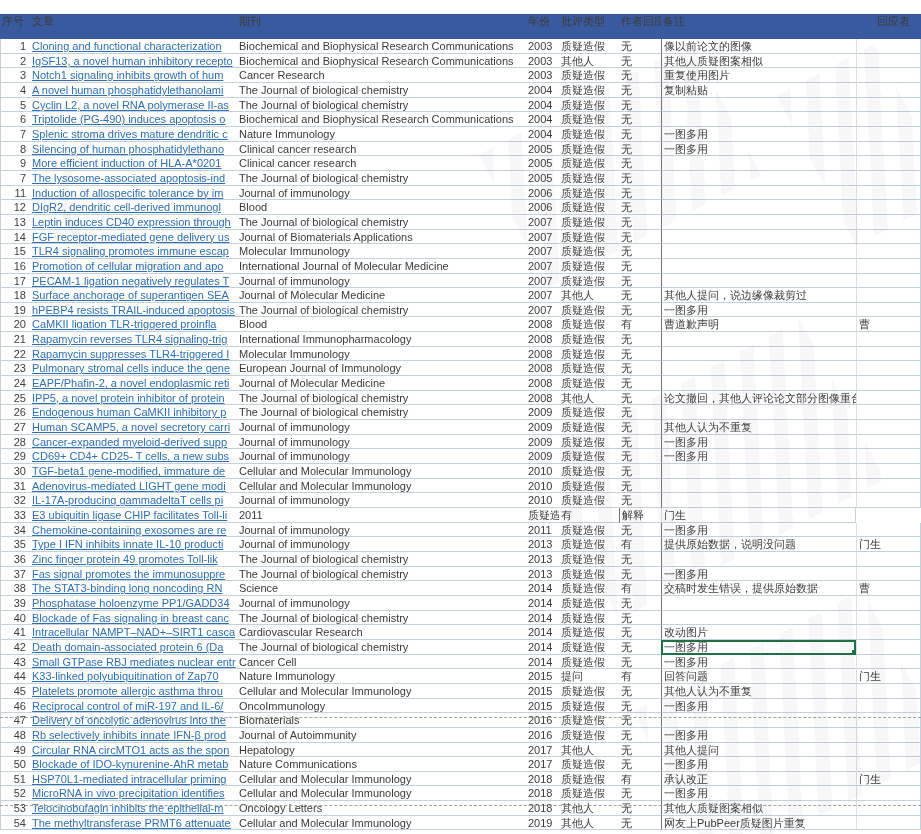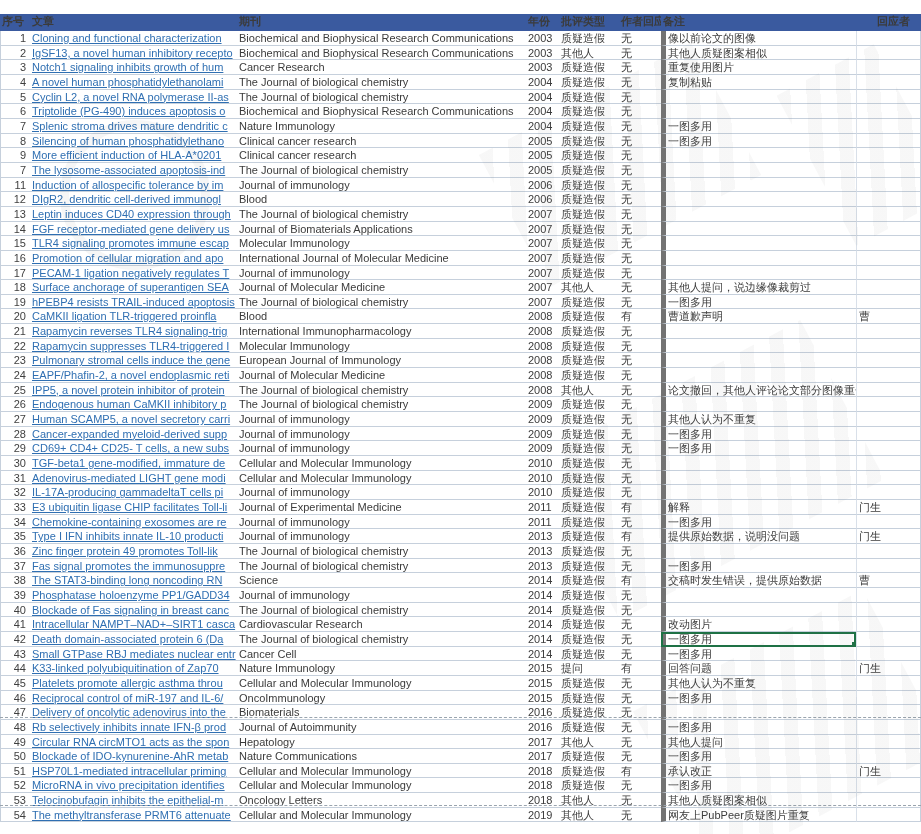--- a/index.html
+++ b/index.html
@@ -1,28 +1,28 @@
 <!DOCTYPE html>
 <html><head>
 <meta charset="utf-8">
 <style>
   * { box-sizing: border-box; margin: 0; padding: 0; }
   html,body { width: 921px; height: 834px; background: #fff; overflow: hidden;
     font-family: "Liberation Sans", "DejaVu Sans", sans-serif; }
   .sheet { position: absolute; left: 0; top: 14px; width: 921px; }
   .row { display: grid; grid-template-columns: 30px 207px 289px 33px 60px 42px 195px 65px;
     height: 14.66px; font-size: 11px; }
-  .header-row { background: #3a5a9f; color: #ffffff; font-weight: bold; height: 17px; }
+  .header-row { background: #3a5a9f; color: #ffffff; font-weight: normal; height: 25px; }
   .header-row .cell { line-height: 14.5px; border: none; }
   .data-row .cell { border-bottom: 1px solid #c6d0dc; }
   .cell { overflow: hidden; white-space: nowrap; line-height: 14.4px; padding: 0 2px;
     color: #3b3b3b; position: relative; }
   .c-num { text-align: right; padding-right: 4px; color: #3f3f3f; border-left: 1px solid #c6d0dc; }
   .c-article a { color: #2f6fb2; text-decoration: underline; cursor: pointer; }
-  .c-remark { border-left: 5px solid #737373; }
+  .c-remark { border-left: 1px solid #737373; }
   .c-responder { border-left: 1px solid #d9e0e9; border-right: 1px solid #c6d0dc; }
   .hdr-right { text-align: right; padding-right: 11px; }
   .cell.selected { outline: 2px solid #1e7145; outline-offset: -2px; }
   .cell.selected::after { content: ""; position: absolute; right: 0; bottom: 0;
     width: 4px; height: 4px; background: #1e7145; }
   .page-break { position: absolute; left: 0; width: 921px; height: 0;
     border-top: 1px dashed #9aa4ae; z-index: 4; pointer-events: none; }
   .wm { position: absolute; opacity: 0.05; pointer-events: none; z-index: 5; }
   .wm-ring { border: 9px solid #555; border-radius: 50%; }
   .wm-bar { background: repeating-linear-gradient(115deg, #666 0 14px, transparent 14px 30px); }
@@ -358,21 +358,20 @@
     <div class="cell c-journal">Journal of immunology</div>
     <div class="cell c-year">2010</div>
     <div class="cell c-type">质疑造假</div>
     <div class="cell c-resp">无</div>
     <div class="cell c-remark"></div>
     <div class="cell c-responder"></div>
   </div>
       <div class="row data-row">
     <div class="cell c-num">33</div>
     <div class="cell c-article"><a>E3 ubiquitin ligase CHIP facilitates Toll-li</a></div>
-    <div class="cell c-journal">Journal of Experimental Medicine</div>
     <div class="cell c-year">2011</div>
     <div class="cell c-type">质疑造假</div>
     <div class="cell c-resp">有</div>
     <div class="cell c-remark">解释</div>
     <div class="cell c-responder">门生</div>
   </div>
       <div class="row data-row">
     <div class="cell c-num">34</div>
     <div class="cell c-article"><a>Chemokine-containing exosomes are re</a></div>
     <div class="cell c-journal">Journal of immunology</div>

